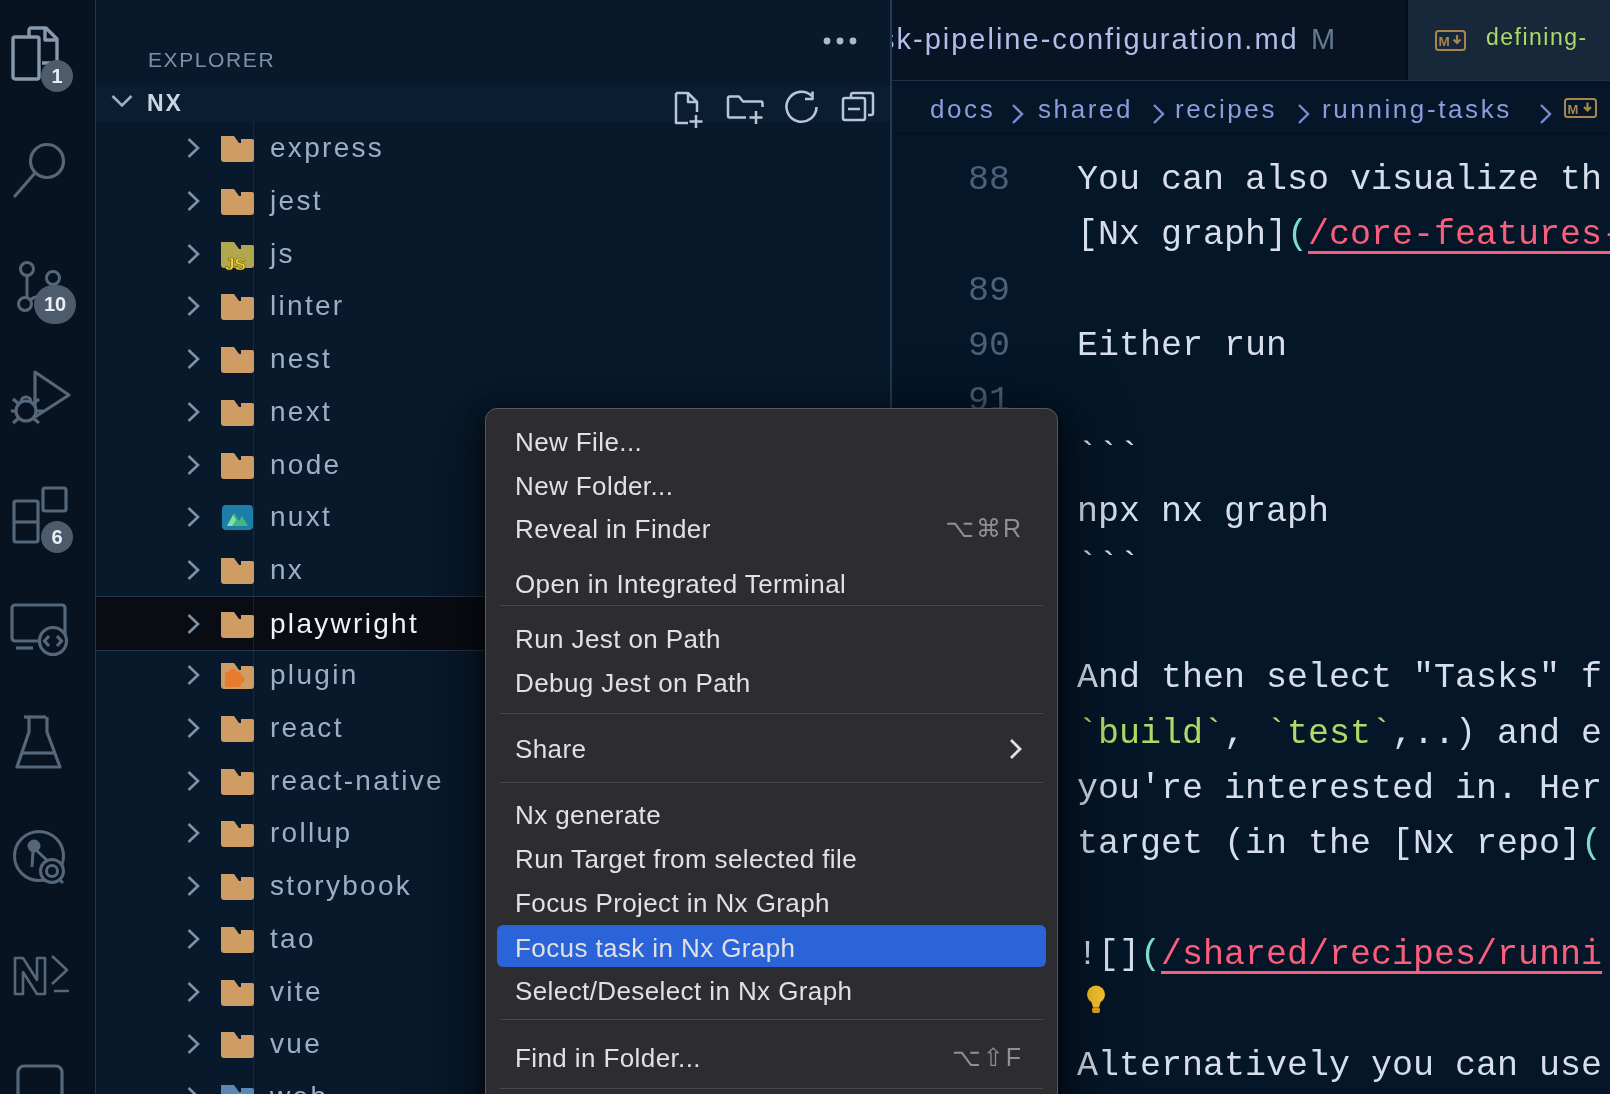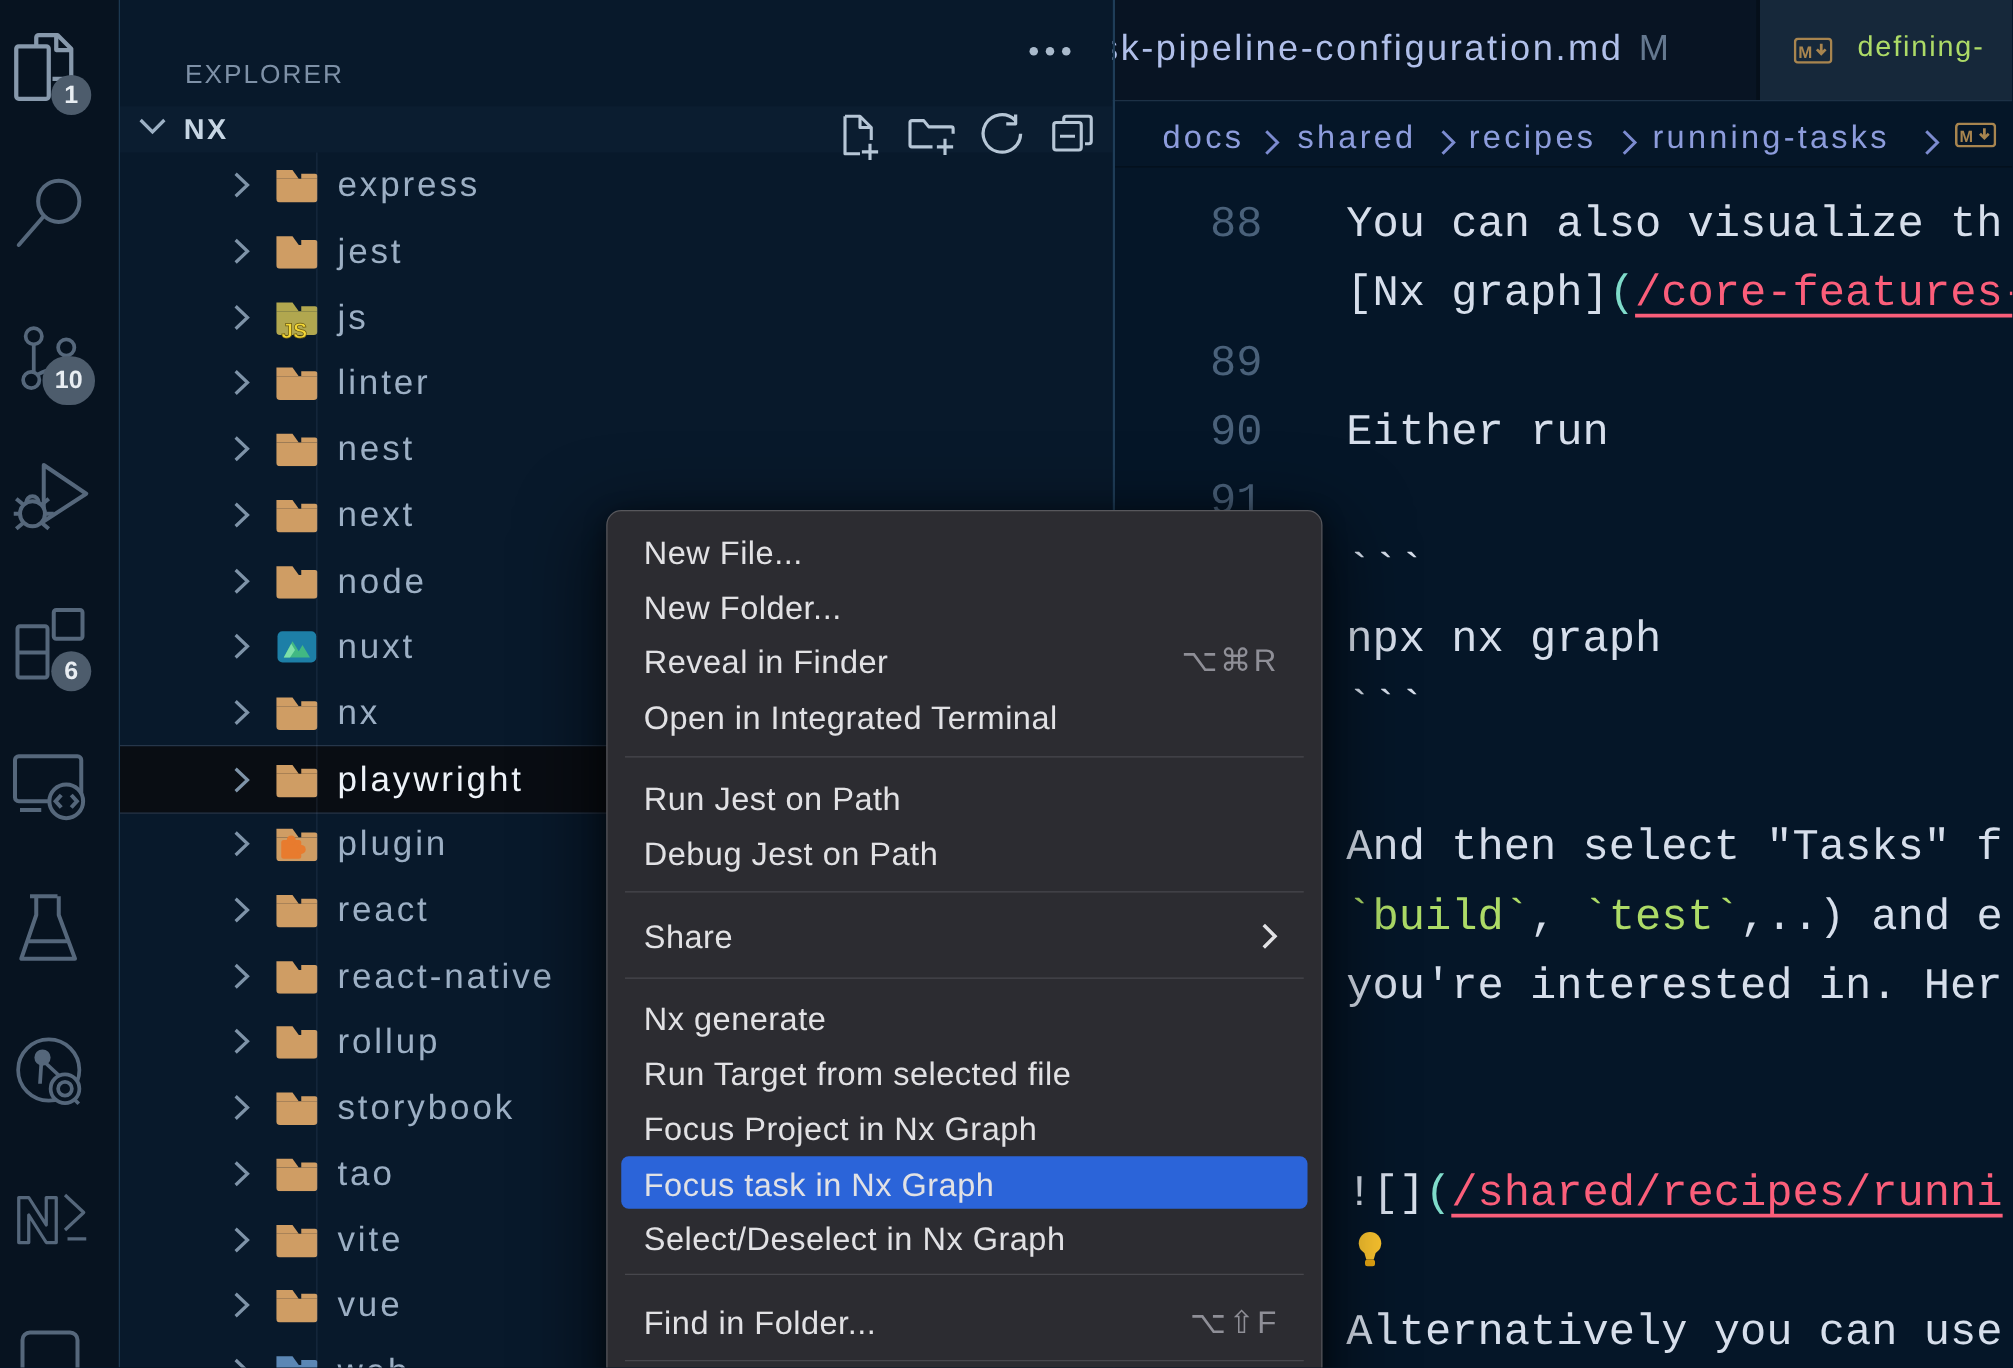--- a/index.html
+++ b/index.html
@@ -440,20 +440,21 @@
     <div class="ln" style="top:128px">89</div>
     <div class="ln" style="top:183px">90</div>
     <div class="cl" style="top:183px">Either run</div>
     <div class="ln" style="top:238px">91</div>
     <div class="cl" style="top:294px">```</div>
     <div class="cl" style="top:349px">npx nx graph</div>
     <div class="cl" style="top:404px">```</div>
     <div class="cl" style="top:515px">And then select "Tasks" f</div>
     <div class="cl" style="top:571px"><span class="grn">`build`</span>, <span class="grn">`test`</span>,..) and e</div>
     <div class="cl" style="top:626px">you're interested in. Her</div>
+    <div class="cl" style="top:681px">target (in the [Nx repo]<span class="teal">(</span></div>
     <div class="cl" style="top:792px">![]<span class="teal">(</span><span class="pink">/shared/recipes/runni</span></div>
     <svg class="abs" style="left:195px;top:849px" width="22" height="30" viewBox="0 0 22 30">
       <circle cx="11" cy="9.5" r="9" fill="#fdc62f"></circle>
       <path d="M6 15.5 h10 l-2 7 h-6 z" fill="#fdc62f"></path>
       <rect x="7" y="22.5" width="8" height="5.5" rx="2" fill="#e8a812"></rect>
     </svg>
     <div class="cl" style="top:903px">Alternatively you can use</div>
   </div>
   <div style="position:absolute;left:515px;top:0;width:3px;height:80px;background:#050f1a"></div>
   <div style="position:absolute;left:0;top:80px;width:720px;height:1px;background:#1d3146"></div>
@@ -464,21 +465,21 @@
   <div class="mi" style="top:10px">
       <span class="t">New File...</span>
     </div>
   <div class="mi" style="top:54px">
       <span class="t">New Folder...</span>
     </div>
   <div class="mi" style="top:97px">
       <span class="t">Reveal in Finder</span>
       <span class="sc">⌥⌘R</span>
     </div>
-  <div class="mi" style="top:142px">
+  <div class="mi" style="top:152px">
       <span class="t">Open in Integrated Terminal</span>
     </div>
   <div class="msep" style="top:196px"></div>
   <div class="mi" style="top:207px">
       <span class="t">Run Jest on Path</span>
     </div>
   <div class="mi" style="top:251px">
       <span class="t">Debug Jest on Path</span>
     </div>
   <div class="msep" style="top:304px"></div>

